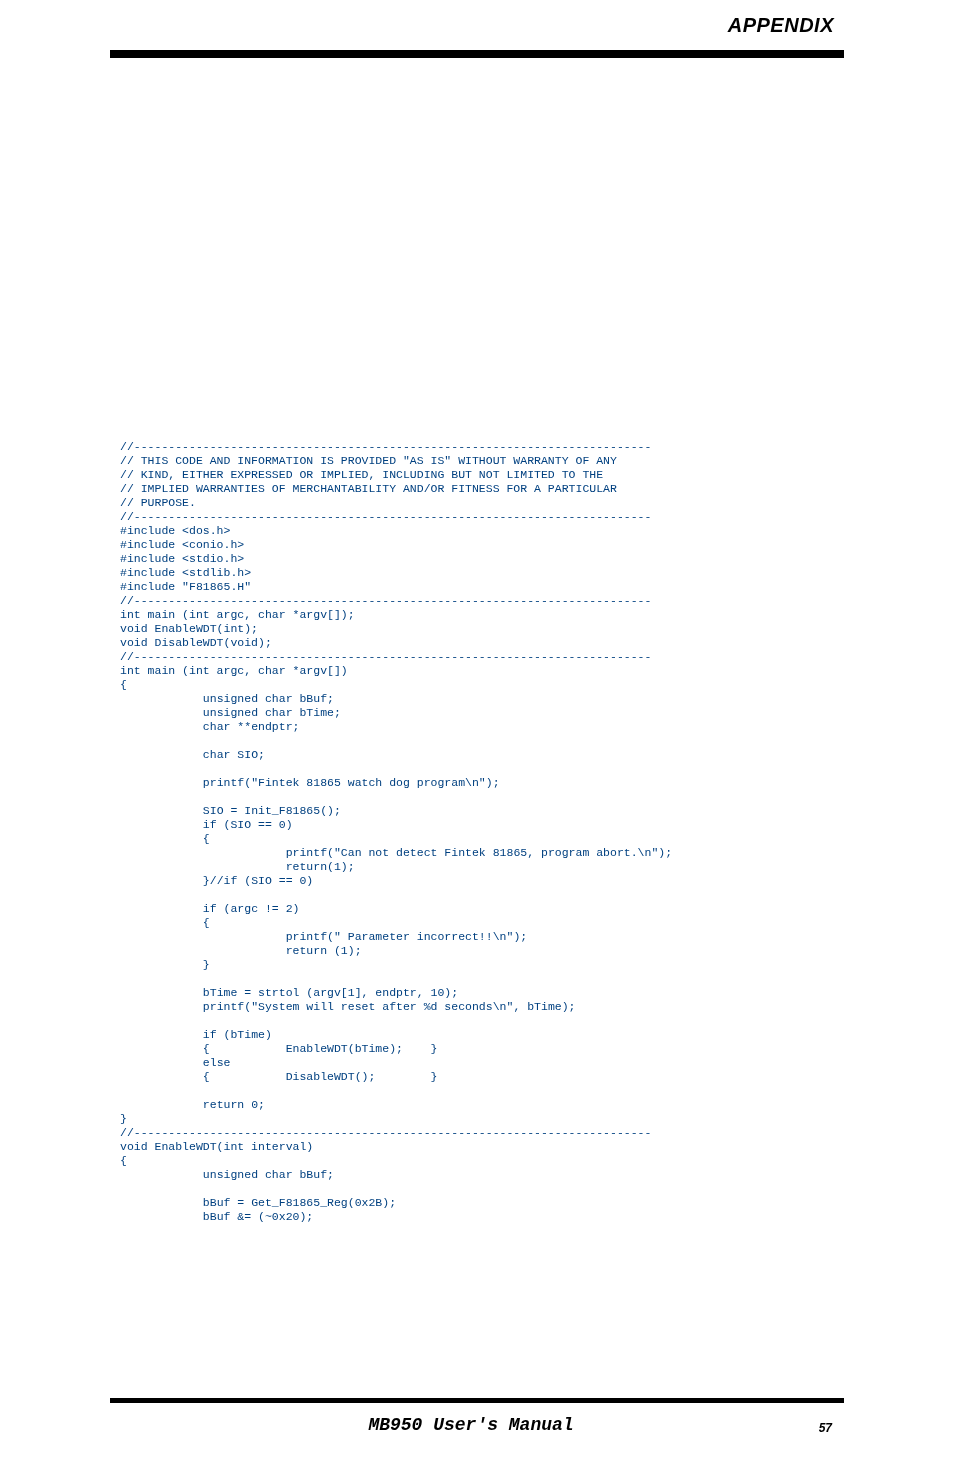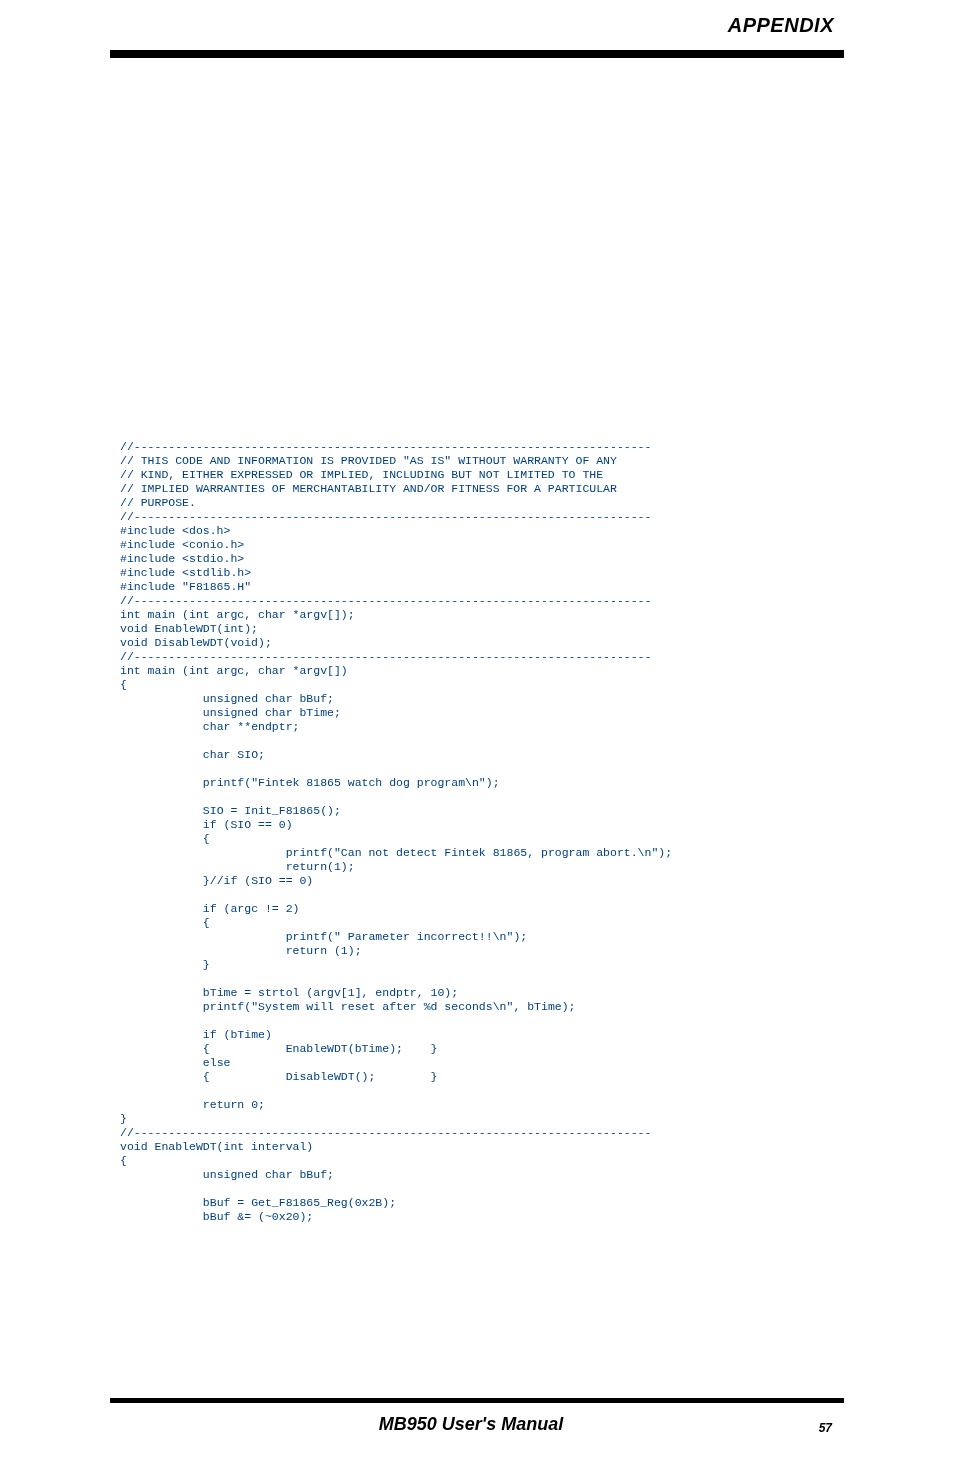--- a/index.html
+++ b/index.html
@@ -56,21 +56,21 @@
     bottom: 72px;
     height: 5px;
     background: #000;
   }
   .footer-text {
     position: absolute;
     left: 98px;
     right: 110px;
     bottom: 40px;
     text-align: center;
-    font-family: Liberation Sans, sans-serif;
+    font-family: Liberation Mono, monospace;
     font-weight: 900;
     font-style: italic;
     font-size: 18px;
   }
   .page-number {
     position: absolute;
     right: 122px;
     bottom: 40px;
     font-family: Arial, Helvetica, sans-serif;
     font-weight: 900;

